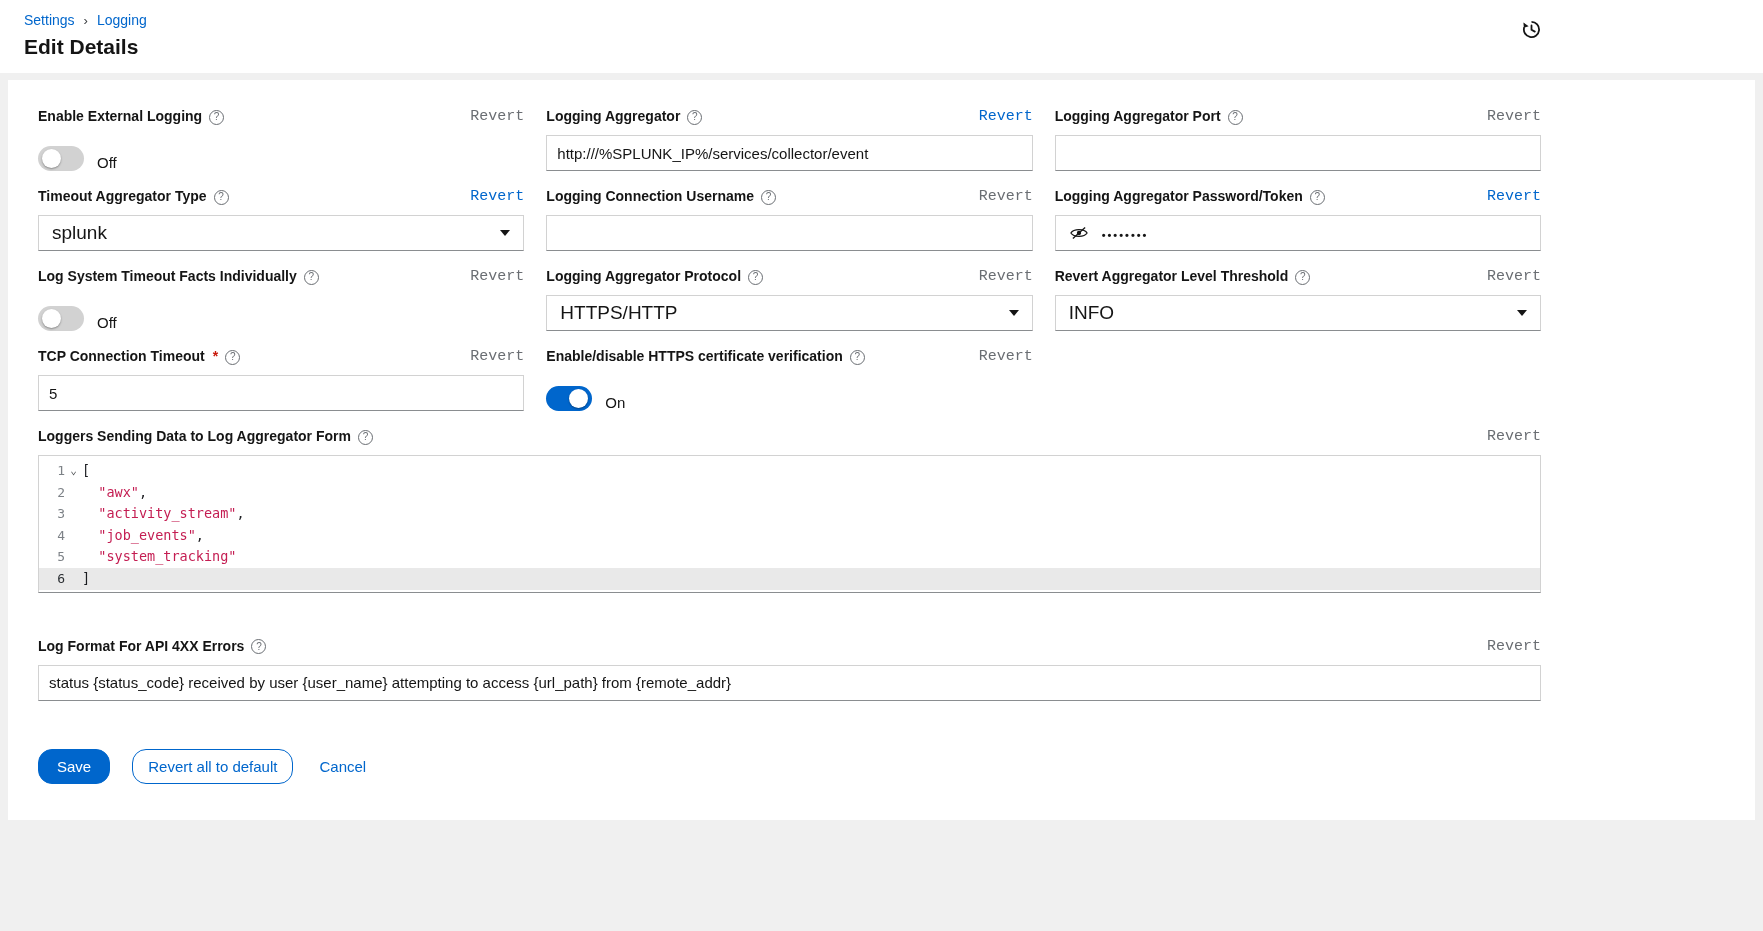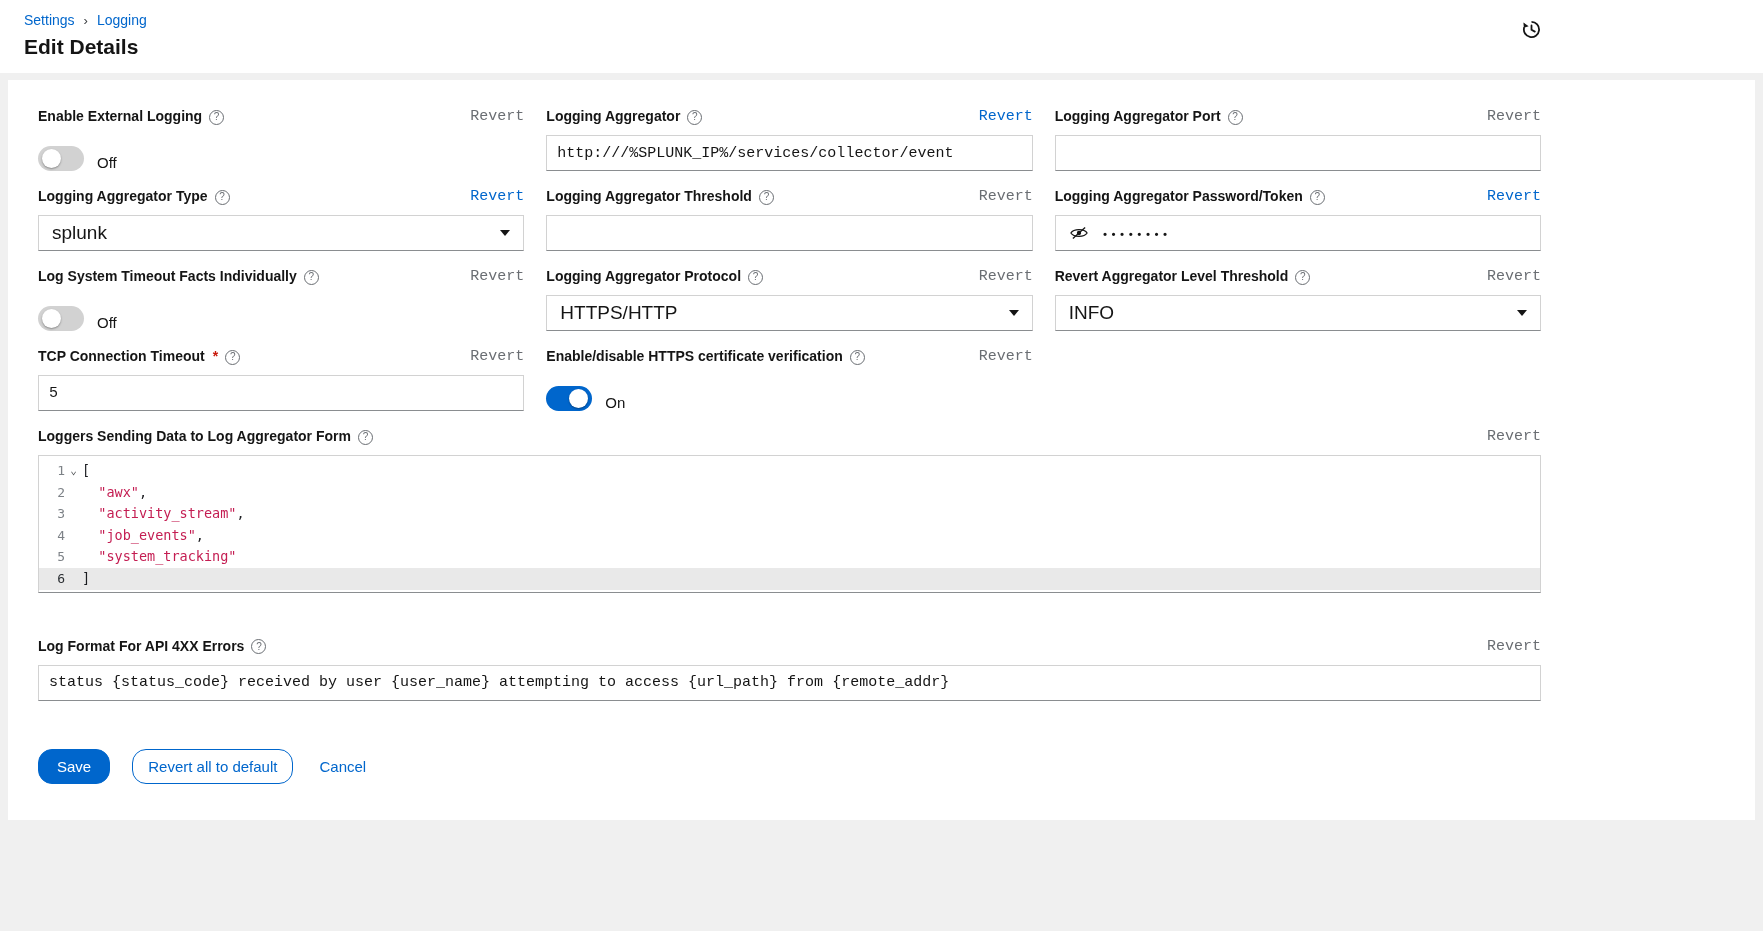--- a/index.html
+++ b/index.html
@@ -34,21 +34,21 @@
     color: #6a6e73; font-size: 10px; font-weight: 400; line-height: 1;
     display: inline-flex; align-items: center; justify-content: center;
     transform: translateY(1px); cursor: pointer; flex: none;
   }
   .revert { background: none; border: 0; padding: 0; font-family: Liberation Mono, monospace; font-size: 15px; color: #6a6e73; cursor: default; }
   .revert.active { color: #0066cc; cursor: pointer; }
   
   .ctl-input {
     width: 100%; height: 36px; background: #fff; color: #151515;
     border: 1px solid #d2d2d2; border-bottom-color: #8a8d90;
-    padding: 0 10px; font-size: 15px; font-family: Liberation Mono, monospace; border-radius: 0; outline: none;
+    padding: 0 10px; font-size: 15px; font-family: Liberation Sans, sans-serif; border-radius: 0; outline: none;
   }
   .ctl-select {
     width: 100%; height: 36px; background: #fff;
     border: 1px solid #d2d2d2; border-bottom-color: #8a8d90;
     display: flex; align-items: center; justify-content: space-between;
     padding: 0 13px; font-size: 19px; cursor: pointer;
   }
   .caret { width: 0; height: 0; border-left: 5px solid transparent; border-right: 5px solid transparent; border-top: 6px solid #151515; flex: none; }
   .toggle-wrap { display: flex; align-items: flex-end; gap: 13px; height: 36px; }
   .toggle { width: 46px; height: 25px; border-radius: 13px; background: #d2d2d2; position: relative; display: inline-block; cursor: pointer; flex: none; }
@@ -135,35 +135,35 @@
           <span class="help">?</span>
         </span>
         <button class="revert">Revert</button>
       </div>
       <input class="ctl-input" value="" style="">
     </div>
 
     <div class="field">
       <div class="field-head">
         <span class="lbl">
-          <span>Logging Aggregator Type</span>
+          <span>Timeout Aggregator Type</span>
           <span class="help">?</span>
         </span>
         <button class="revert active">Revert</button>
       </div>
       <div class="ctl-select">
         <span>splunk</span>
         <span class="caret"></span>
       </div>
     </div>
 
     <div class="field">
       <div class="field-head">
         <span class="lbl">
-          <span>Logging Aggregator Threshold</span>
+          <span>Logging Connection Username</span>
           <span class="help">?</span>
         </span>
         <button class="revert">Revert</button>
       </div>
       <input class="ctl-input" value="" style="">
     </div>
 
     <div class="field">
       <div class="field-head">
         <span class="lbl">

